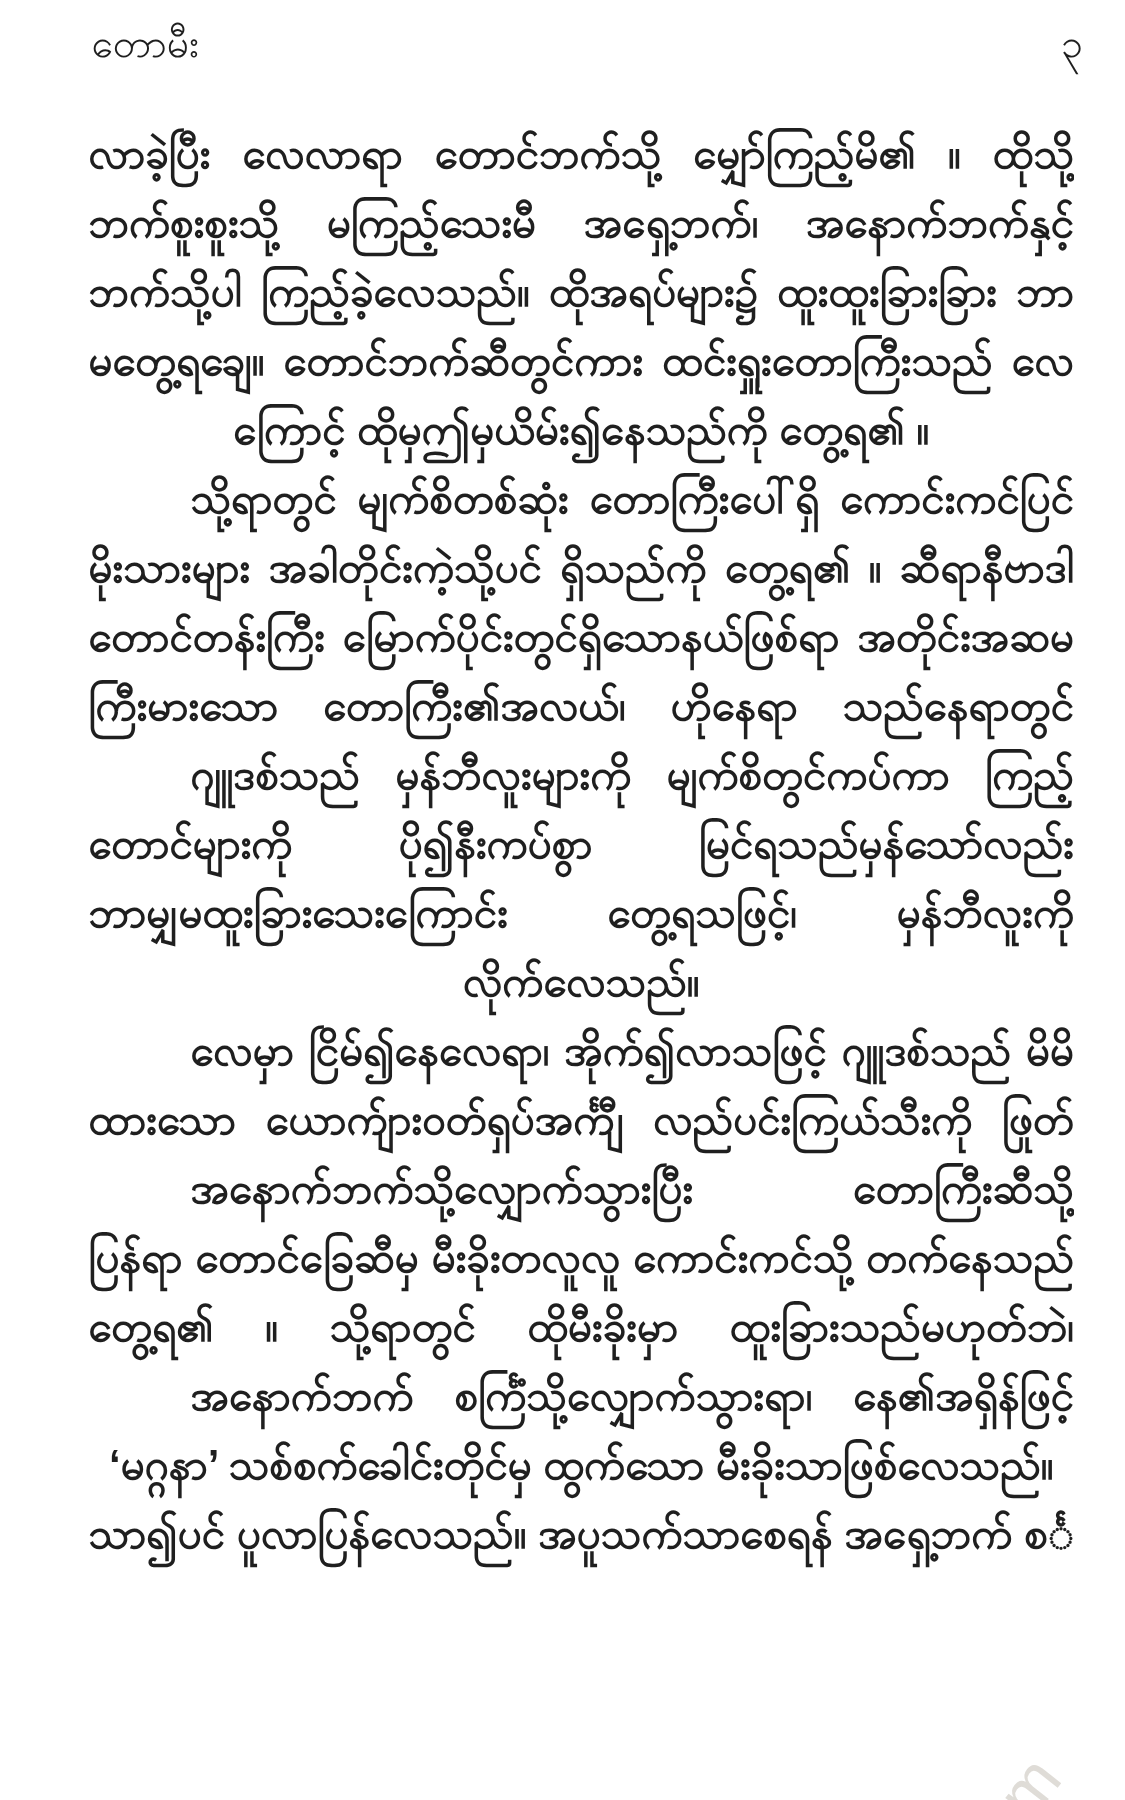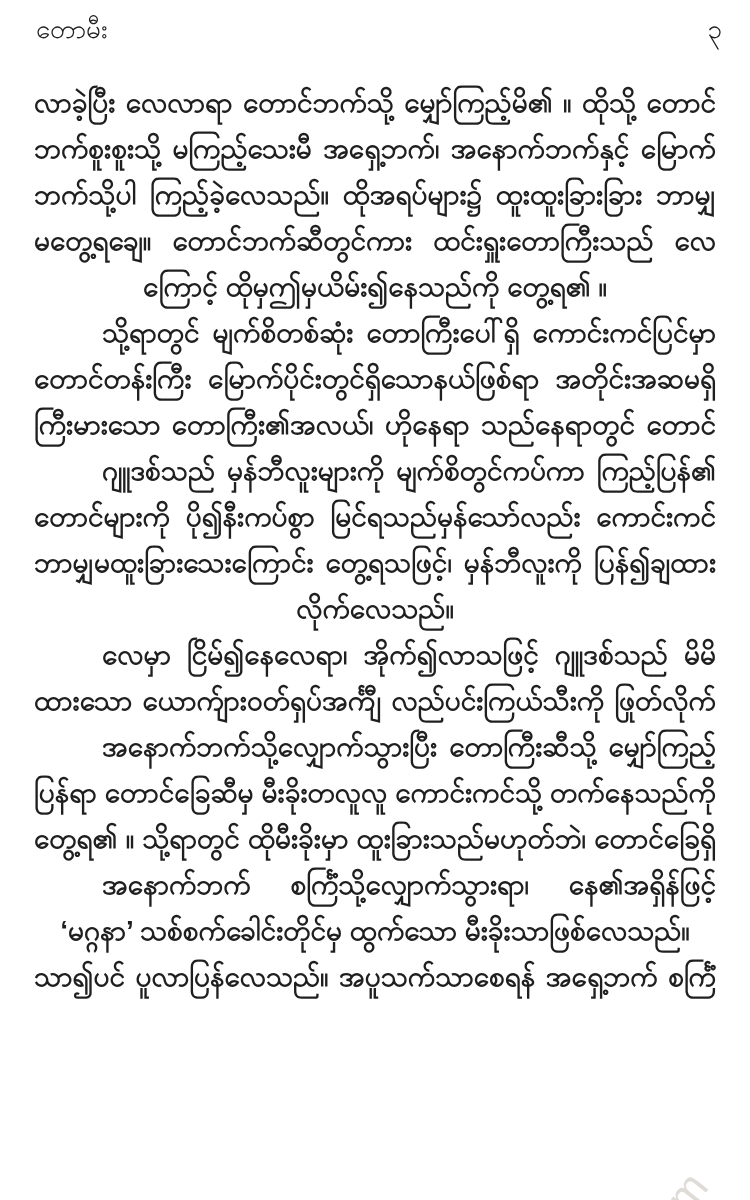--- a/index.html
+++ b/index.html
@@ -9,20 +9,21 @@
     position:relative;
   }
   .page{
     position:absolute;inset:0;
     background:
       radial-gradient(ellipse 300px 200px at 88% 60%, rgba(190,185,175,0.18), rgba(0,0,0,0) 70%),
       radial-gradient(ellipse 260px 180px at 8% 58%, rgba(190,185,175,0.14), rgba(0,0,0,0) 70%),
       radial-gradient(ellipse 900px 700px at 50% 40%, #f4f3f0 60%, #edecе8 100%),
       #f2f1ed;
     color:#1f1f1f;
+    margin-left:25px;
   }
   .header{
     position:absolute;top:12px;left:36px;right:28px;
     display:flex;justify-content:space-between;align-items:flex-start;
     font-size:26px;line-height:34px;
   }
   .text-block{
     position:absolute;top:80px;left:34px;right:34px;
     font-size:28px;
   }
@@ -55,20 +56,21 @@
     <span>၃</span>
   </div>
 
   <div class="text-block">
       <div class="line">လာခဲ့ပြီး လေလာရာ တောင်ဘက်သို့ မျှော်ကြည့်မိ၏ ။ ထိုသို့ တောင်</div>
       <div class="line">ဘက်စူးစူးသို့ မကြည့်သေးမီ အရှေ့ဘက်၊ အနောက်ဘက်နှင့် မြောက်</div>
       <div class="line">ဘက်သို့ပါ ကြည့်ခဲ့လေသည်။ ထိုအရပ်များ၌ ထူးထူးခြားခြား ဘာမျှ</div>
       <div class="line">မတွေ့ရချေ။ တောင်ဘက်ဆီတွင်ကား ထင်းရှူးတောကြီးသည် လေ</div>
       <div class="line no-fill">ကြောင့် ထိုမှဤမှယိမ်း၍နေသည်ကို တွေ့ရ၏ ။</div>
       <div class="line indent">သို့ရာတွင် မျက်စိတစ်ဆုံး တောကြီးပေါ်ရှိ ကောင်းကင်ပြင်မှာ</div>
+      <div class="line">မိုးသားများ အခါတိုင်းကဲ့သို့ပင် ရှိသည်ကို တွေ့ရ၏ ။ ဆီရာနီဗာဒါ</div>
       <div class="line">တောင်တန်းကြီး မြောက်ပိုင်းတွင်ရှိသောနယ်ဖြစ်ရာ အတိုင်းအဆမရှိ</div>
       <div class="line">ကြီးမားသော တောကြီး၏အလယ်၊ ဟိုနေရာ သည်နေရာတွင် တောင်</div>
       <div class="line indent">ဂျူဒစ်သည် မှန်ဘီလူးများကို မျက်စိတွင်ကပ်ကာ ကြည့်ပြန်၏ ။</div>
       <div class="line">တောင်များကို ပို၍နီးကပ်စွာ မြင်ရသည်မှန်သော်လည်း ကောင်းကင်တွင်</div>
       <div class="line">ဘာမျှမထူးခြားသေးကြောင်း တွေ့ရသဖြင့်၊ မှန်ဘီလူးကို ပြန်၍ချထား</div>
       <div class="line no-fill">လိုက်လေသည်။</div>
       <div class="line indent">လေမှာ ငြိမ်၍နေလေရာ၊ အိုက်၍လာသဖြင့် ဂျူဒစ်သည် မိမိဝတ်</div>
       <div class="line">ထားသော ယောက်ျားဝတ်ရှပ်အင်္ကျီ လည်ပင်းကြယ်သီးကို ဖြုတ်လိုက်</div>
       <div class="line indent">အနောက်ဘက်သို့လျှောက်သွားပြီး တောကြီးဆီသို့ မျှော်ကြည့်မိ</div>
       <div class="line">ပြန်ရာ တောင်ခြေဆီမှ မီးခိုးတလူလူ ကောင်းကင်သို့ တက်နေသည်ကို</div>

